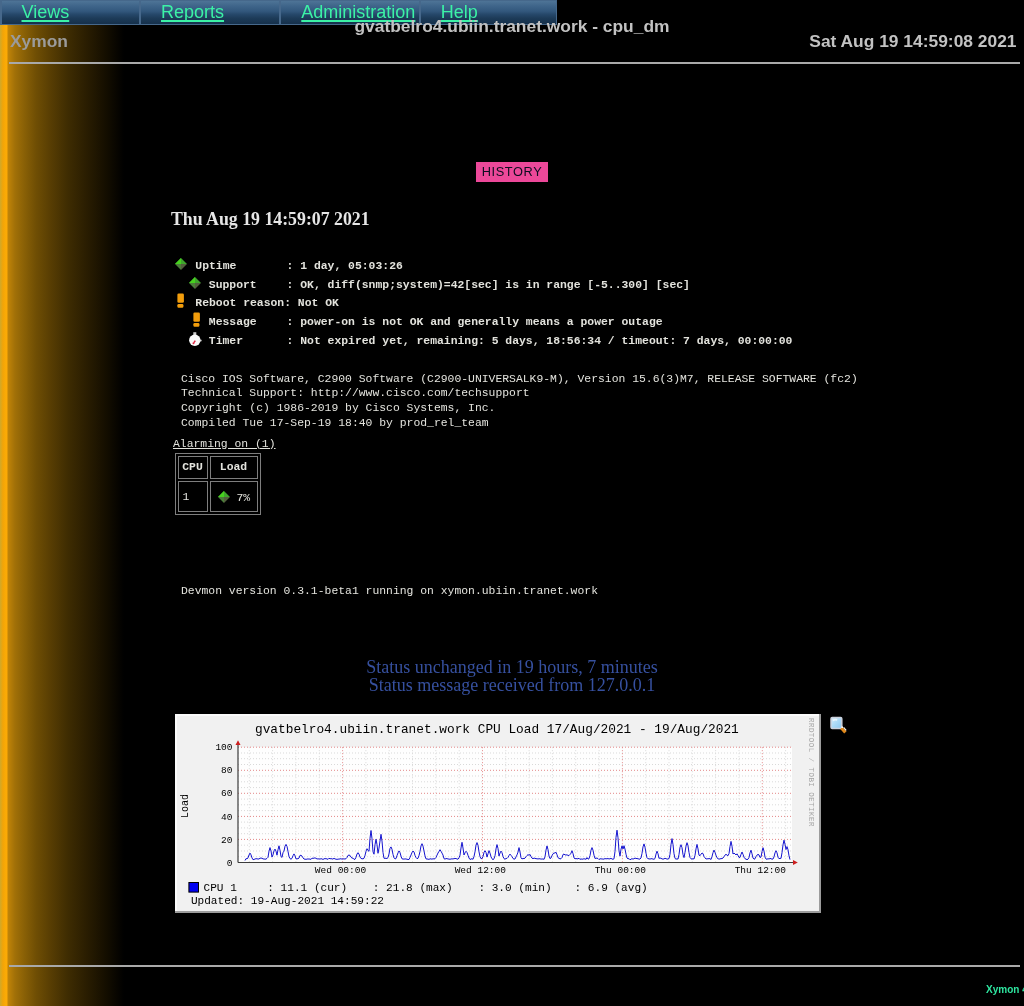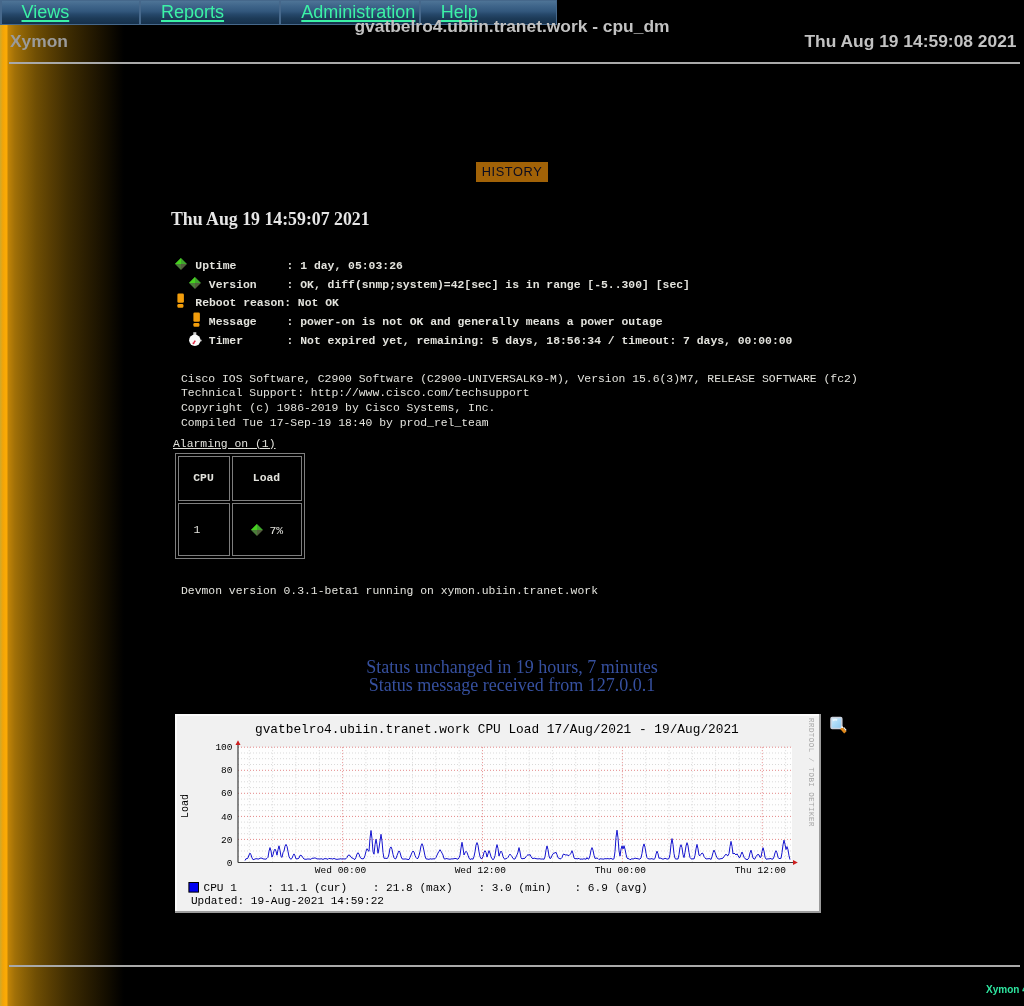--- a/index.html
+++ b/index.html
@@ -9,64 +9,64 @@
  #cfa92a 0px,#f2a407 3px,#fbab06 6px,#fba906 7px,#c08408 8px,#a17008 15px,
  #8a6106 24px,#6f4e04 36px,#573d03 51px,#3e2c02 68px,#281c01 88px,#140e00 106px,#000 124px,#000 100%);}
 #menubar{left:0;top:0;width:557px;height:25px;background:#46688b;}
 .mcell{position:absolute;top:1px;width:137px;height:23px;
  background:linear-gradient(180deg,#4e7496 0%,#40668b 20%,#32577c 45%,#26486a 58%,#1d3b58 75%,#15304b 100%);}
 .mcell a{font-size:18px;color:#3cf2a6;text-decoration:underline;text-decoration-thickness:1.5px;text-underline-offset:2px;text-decoration-skip-ink:none;line-height:22.2px;padding-left:5px;display:inline-block;margin-left:15px;}
 #hxymon{left:10px;top:31.2px;font-size:17.4px;font-weight:bold;color:#9b9b9b;}
 #htitle{left:0;top:16px;width:1024px;text-align:center;font-size:17.4px;font-weight:bold;color:#c2c2c2;}
 #hdate{right:7.5px;top:31.2px;font-size:17.4px;font-weight:bold;color:#c2c2c2;}
 .hr{left:9px;width:1011px;height:2px;background:#a9a9a9;}
-#histbtn{left:476px;top:162px;width:72px;height:20px;background:#a16207;color:#0d0d20;
+#histbtn{left:476px;top:162px;width:72px;height:20px;background:#ec4899;color:#0d0d20;
  font-size:12.8px;text-align:center;line-height:20px;letter-spacing:0.6px;}
 #datehead{left:171px;top:201px;font-family:"Liberation Serif",serif;font-size:17.8px;font-weight:bold;color:#e6e6e6;margin-top:8px;}
 .m{font-family:"Liberation Mono",monospace;font-size:11.4px;color:#e3e3dd;white-space:pre;line-height:14.9px;}
 pre.m{margin:8px;}
 #alarming{text-decoration:underline;}
 #alarmtab{border-collapse:separate;border-spacing:2px;border:1px solid #7e7e7e;}
-#alarmtab td{border:1px solid #7e7e7e;padding:11px;font-family:"Liberation Mono",monospace;font-size:11.4px;color:#e3e3dd;}
+#alarmtab td{border:1px solid #7e7e7e;padding:0;font-family:"Liberation Mono",monospace;font-size:11.4px;color:#e3e3dd;}
 #alarmtab .hd{font-weight:bold;text-align:center;}
 .blue{left:0;width:1024px;text-align:center;font-family:"Liberation Serif",serif;font-size:18px;color:#36509f;}
 #footer{left:0;top:983.5px;width:1014px;text-align:right;font-size:10px;font-weight:bold;color:#2ee6a0;margin-left:36px;}
 </style>
 </head>
 <body>
 <div class="abs" id="bggrad"></div>
 <div class="abs" id="menubar">
 <div class="mcell" style="left:1.5px;width:137px"><a href="#">Views</a></div>
 <div class="mcell" style="left:141px;width:138px"><a href="#">Reports</a></div>
 <div class="mcell" style="left:281.3px;width:138px"><a href="#">Administration</a></div>
 <div class="mcell" style="left:420.8px;width:135.7px"><a href="#">Help</a></div>
 </div>
 <div class="abs" id="hxymon">Xymon</div>
 <div class="abs" id="htitle">gvatbelro4.ubiin.tranet.work - cpu_dm</div>
-<div class="abs" id="hdate">Thu Aug 19 14:59:08 2021</div>
+<div class="abs" id="hdate">Sat Aug 19 14:59:08 2021</div>
 <div class="abs hr" style="top:62px"></div>
 <div class="abs" id="histbtn">HISTORY</div>
 <div class="abs" id="datehead">Thu Aug 19 14:59:07 2021</div>
 
 <svg class="abs" style="left:173px;top:256px" width="16" height="16">
  <polygon points="8,2 14,8 8,8 2,8" fill="#3fa62c"></polygon>
  <polygon points="8,2 8,8 2,8" fill="#47d11f"></polygon>
  <polygon points="2,8 8,8 8,14" fill="#4b7e3a"></polygon>
  <polygon points="8,8 14,8 8,14" fill="#53603c"></polygon>
 </svg>
 <span class="abs m" style="font-weight:bold;left:195.3px;top:258.7px">Uptime</span>
 <span class="abs m" style="font-weight:bold;left:286.6px;top:258.7px">: 1 day, 05:03:26</span>
 
 <svg class="abs" style="left:186.5px;top:275px" width="16" height="16">
  <polygon points="8,2 14,8 8,8 2,8" fill="#3fa62c"></polygon>
  <polygon points="8,2 8,8 2,8" fill="#47d11f"></polygon>
  <polygon points="2,8 8,8 8,14" fill="#4b7e3a"></polygon>
  <polygon points="8,8 14,8 8,14" fill="#53603c"></polygon>
 </svg>
-<span class="abs m" style="font-weight:bold;left:208.8px;top:277.5px">Version</span>
+<span class="abs m" style="font-weight:bold;left:208.8px;top:277.5px">Support</span>
 <span class="abs m" style="font-weight:bold;left:286.6px;top:277.5px">: OK, diff(snmp;system)=42[sec] is in range [-5..300] [sec]</span>
 
 <svg class="abs" style="left:173px;top:292px" width="16" height="16">
  <rect x="4.4" y="1.5" width="6.5" height="9.3" rx="1.3" fill="#f29d0c"></rect>
  <rect x="4.4" y="12" width="6" height="3.8" rx="1.2" fill="#f29d0c"></rect>
 </svg>
 <span class="abs m" style="font-weight:bold;left:195.3px;top:296.4px">Reboot reason: Not OK</span>
 
 <svg class="abs" style="left:188.5px;top:311px" width="16" height="16">
  <rect x="4.4" y="1.5" width="6.5" height="9.3" rx="1.3" fill="#f29d0c"></rect>

